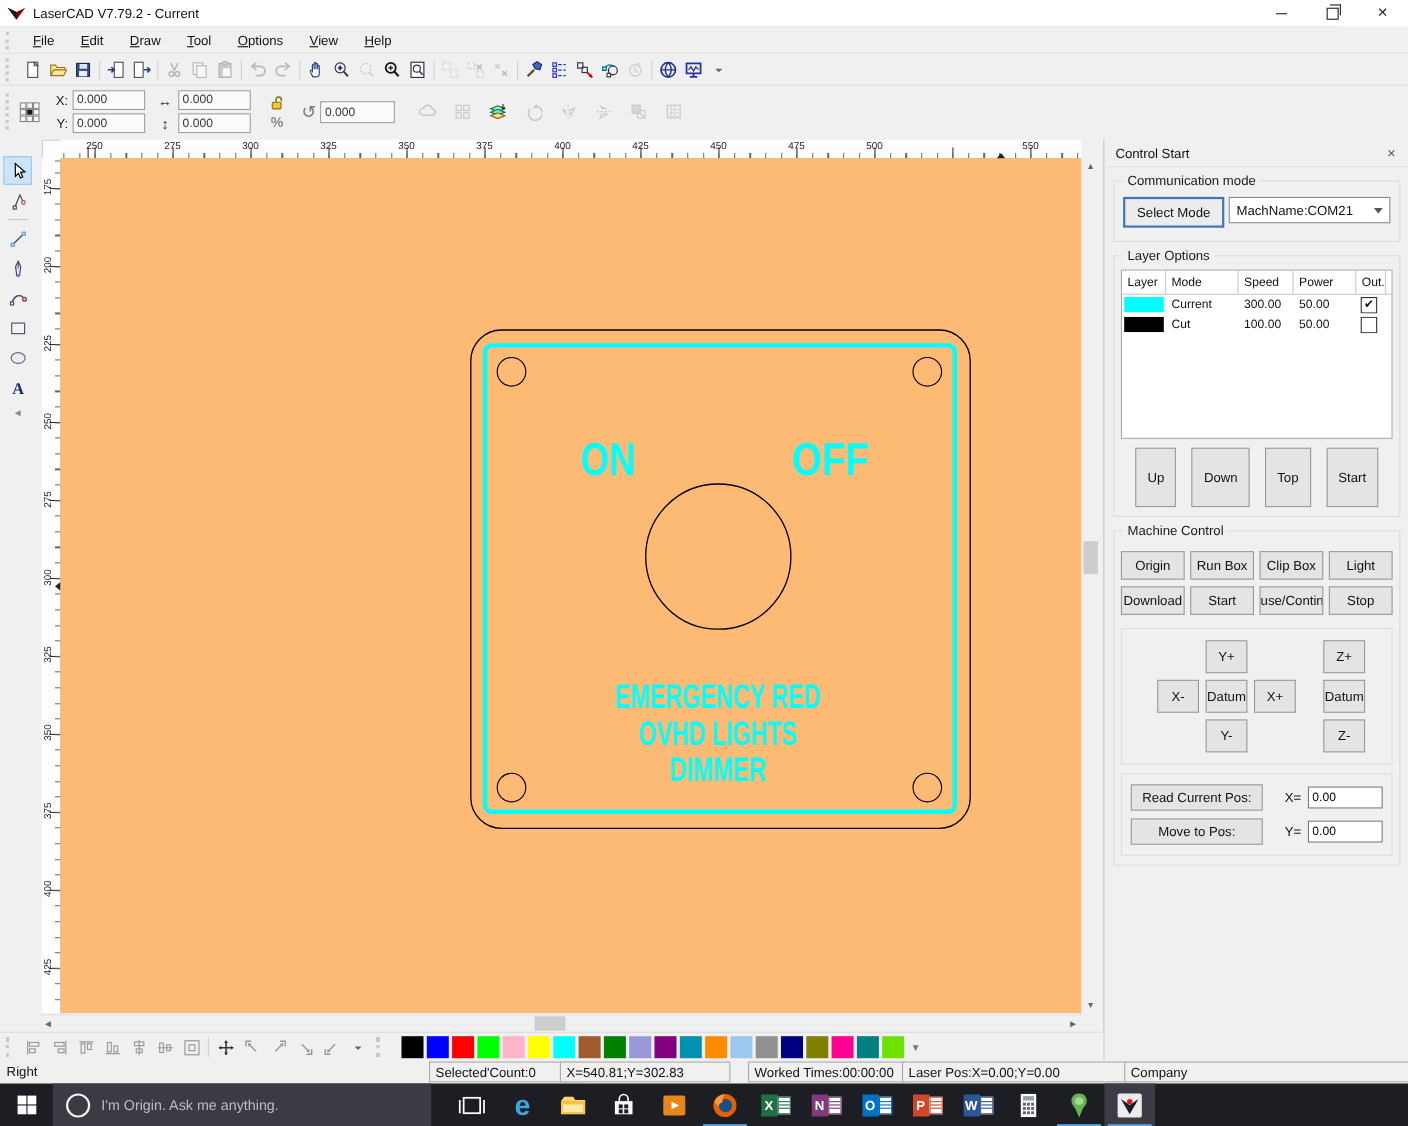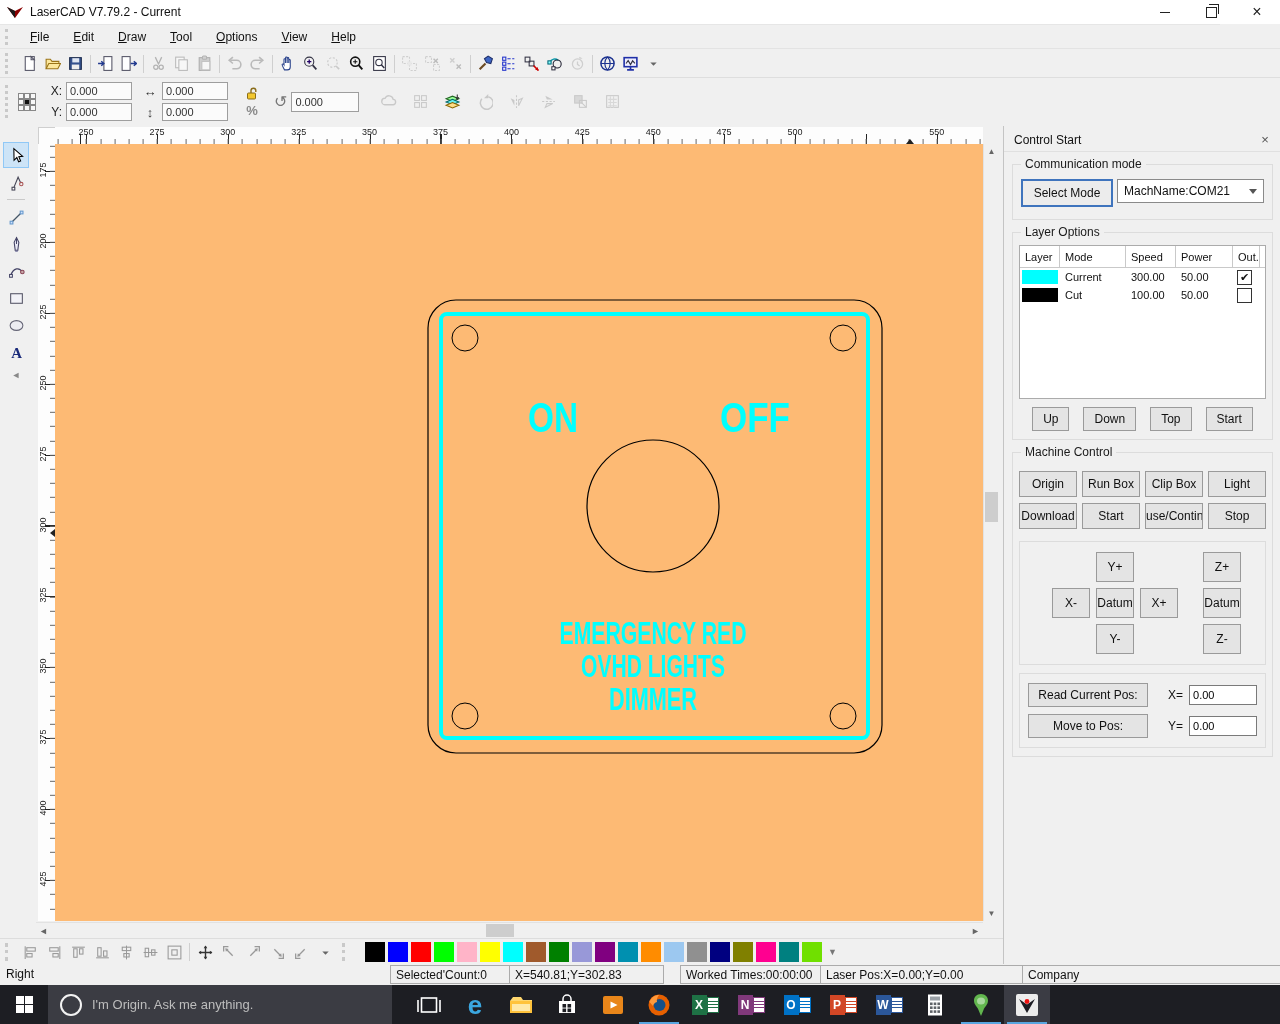--- a/index.html
+++ b/index.html
@@ -79,21 +79,21 @@
   
   #ltable{background:#fff;border:1px solid #ababab;height:152px;overflow:hidden;font-size:11px;}
   .lrow{display:grid;grid-template-columns:40px 66px 50px 57px 27px 1fr;height:18px;align-items:center;}
   .lrow.h{height:21px;border-bottom:1px solid #c9c9c9;color:#111;}
   .lrow.h .lc{border-right:1px solid #c9c9c9;height:100%;display:flex;align-items:center;padding-left:5px;}
   .lrow .lc{padding-left:5px;overflow:hidden;white-space:nowrap;}
   .swatch{width:36px;height:14px;margin-left:2px;}
   .cb{width:13px;height:13px;border:1px solid #333;background:#fff;font-size:11px;line-height:12px;text-align:center;margin-left:4px;}
   #orderrow{display:flex;justify-content:center;gap:14px;margin-top:8px;}
   .btn{background:#e4e4e4;border:1px solid #9a9a9a;font-size:12px;color:#111;display:flex;align-items:center;justify-content:center;font-family:"Liberation Sans",sans-serif;}
-  #orderrow .btn{height:22px;padding:0 10px;}
+  #orderrow .btn{height:22px;padding:15px 10px;}
   
   .mrow{display:grid;grid-template-columns:repeat(4,1fr);gap:5px;margin-top:6px;}
   .mrow .btn{height:24px;overflow:hidden;white-space:nowrap;}
   #jogbox{border:1px solid #dcdcdc;margin-top:12px;padding:10px 24px 10px 32px;display:flex;justify-content:space-between;}
   #jogxy{display:grid;grid-template-columns:repeat(3,38px);grid-auto-rows:30px;gap:6px;}
   #jogz{display:grid;grid-template-columns:38px;grid-auto-rows:30px;gap:6px;}
   #jogbox .btn{font-size:12px;}
   #posbox{border:1px solid #dcdcdc;margin-top:8px;padding:9px 8px;display:flex;flex-direction:column;gap:7px;align-items:center;}
   .posrow{display:flex;align-items:center;gap:6px;}
   .posrow .btn{width:118px;height:22px;}

